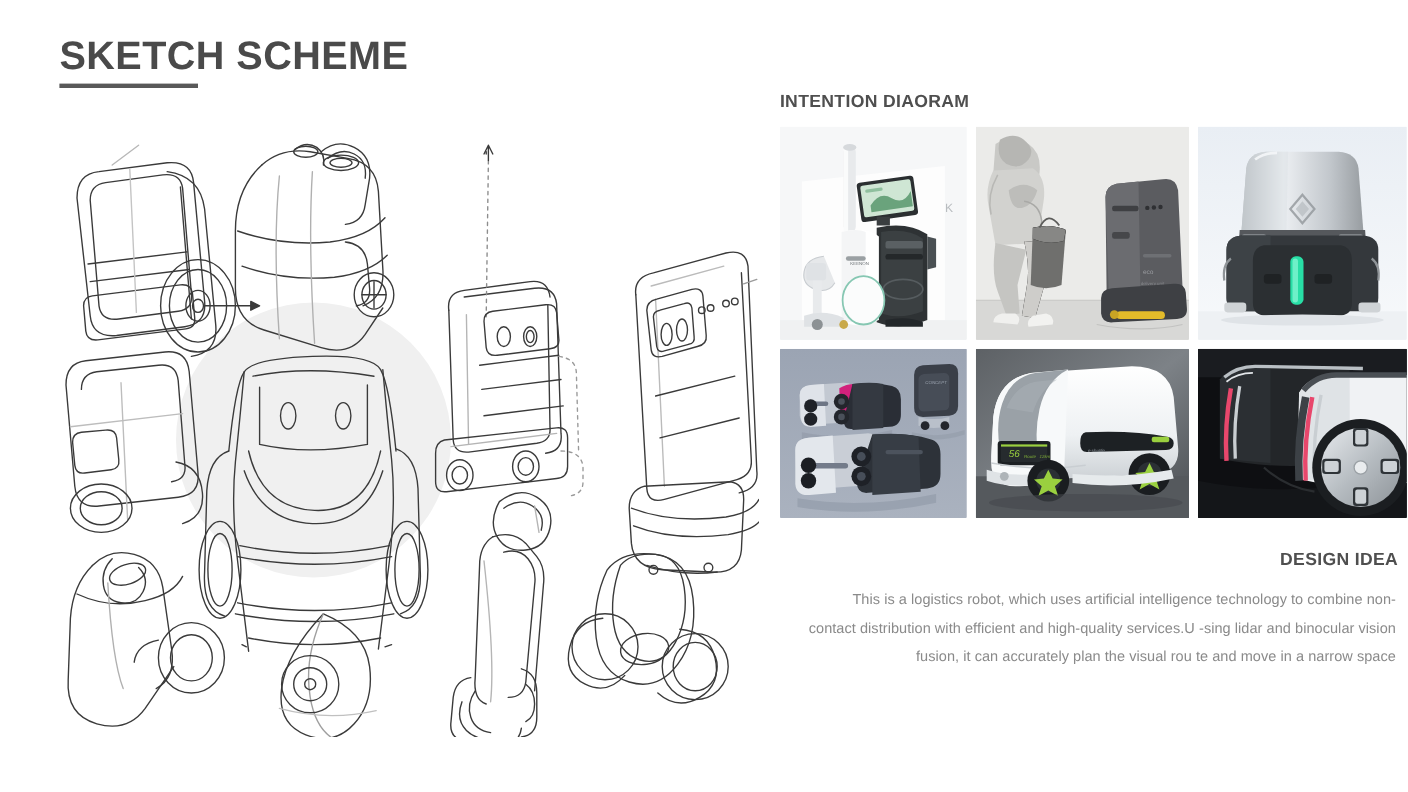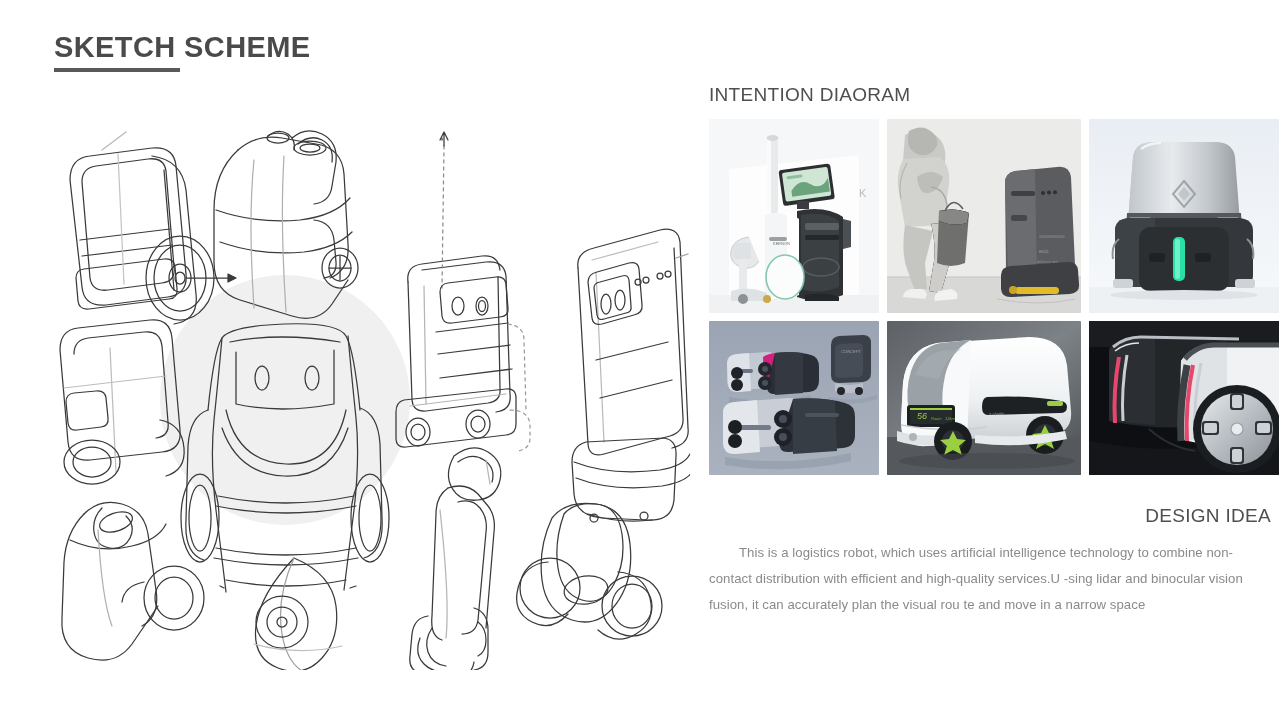--- a/index.html
+++ b/index.html
@@ -7,50 +7,50 @@
     width: 1280px; height: 720px;
     background: #ffffff;
     font-family: "Liberation Sans", sans-serif;
     overflow: hidden;
   }
   .slide { position: relative; width: 1280px; height: 720px; background:#fff; }
 
   
   .title-wrap { position: absolute; left: 54px; top: 32px; }
   .slide-title {
-    font-size: 29px; font-weight: bold; letter-spacing: .4px;
+    font-size: 36px; font-weight: bold; letter-spacing: .4px;
     color: #4a4a4a; line-height: 1.05; white-space: nowrap;
   }
   .title-rule {
     width: 126px; height: 4px; background: #595959; margin-top: 6px;
   }
 
   
   .sketch-panel { position: absolute; left: 40px; top: 110px; width: 650px; height: 560px; }
   .sketch-panel svg { display:block; width:100%; height:100%; }
 
   
   .right-col { position: absolute; left: 709px; top: 84px; width: 562px; }
   .section-head {
-    font-size: 19px; font-weight: normal; color: #4f4f4f;
+    font-size: 16px; font-weight: bold; color: #4f4f4f;
     letter-spacing: .3px; margin-bottom: 13px;
   }
 
   .photo-grid { display: grid; grid-template-columns: 170px 194px 190px; gap: 8px; }
   .photo {
     position: relative; overflow: hidden; border-radius: 1px;
   }
   .photo.r1 { height: 194px; }
   .photo.r2 { height: 154px; font-style: italic; }
   .photo > svg { display:block; width:100%; height:100%; }
 
   .idea-head { margin-top: 30px; text-align: right; }
   .idea-body {
     font-size: 13.2px; line-height: 26px; color: #8a8a8a;
-    width: 560px; letter-spacing: .05px;
+    width: 560px; letter-spacing: .05px; text-align: right;
   }
   .idea-body .indent { display:inline-block; width: 30px; }
 </style>
 </head>
 <body>
 
 <div class="slide">
 
   <div class="title-wrap">
     <div class="slide-title">SKETCH SCHEME</div>

